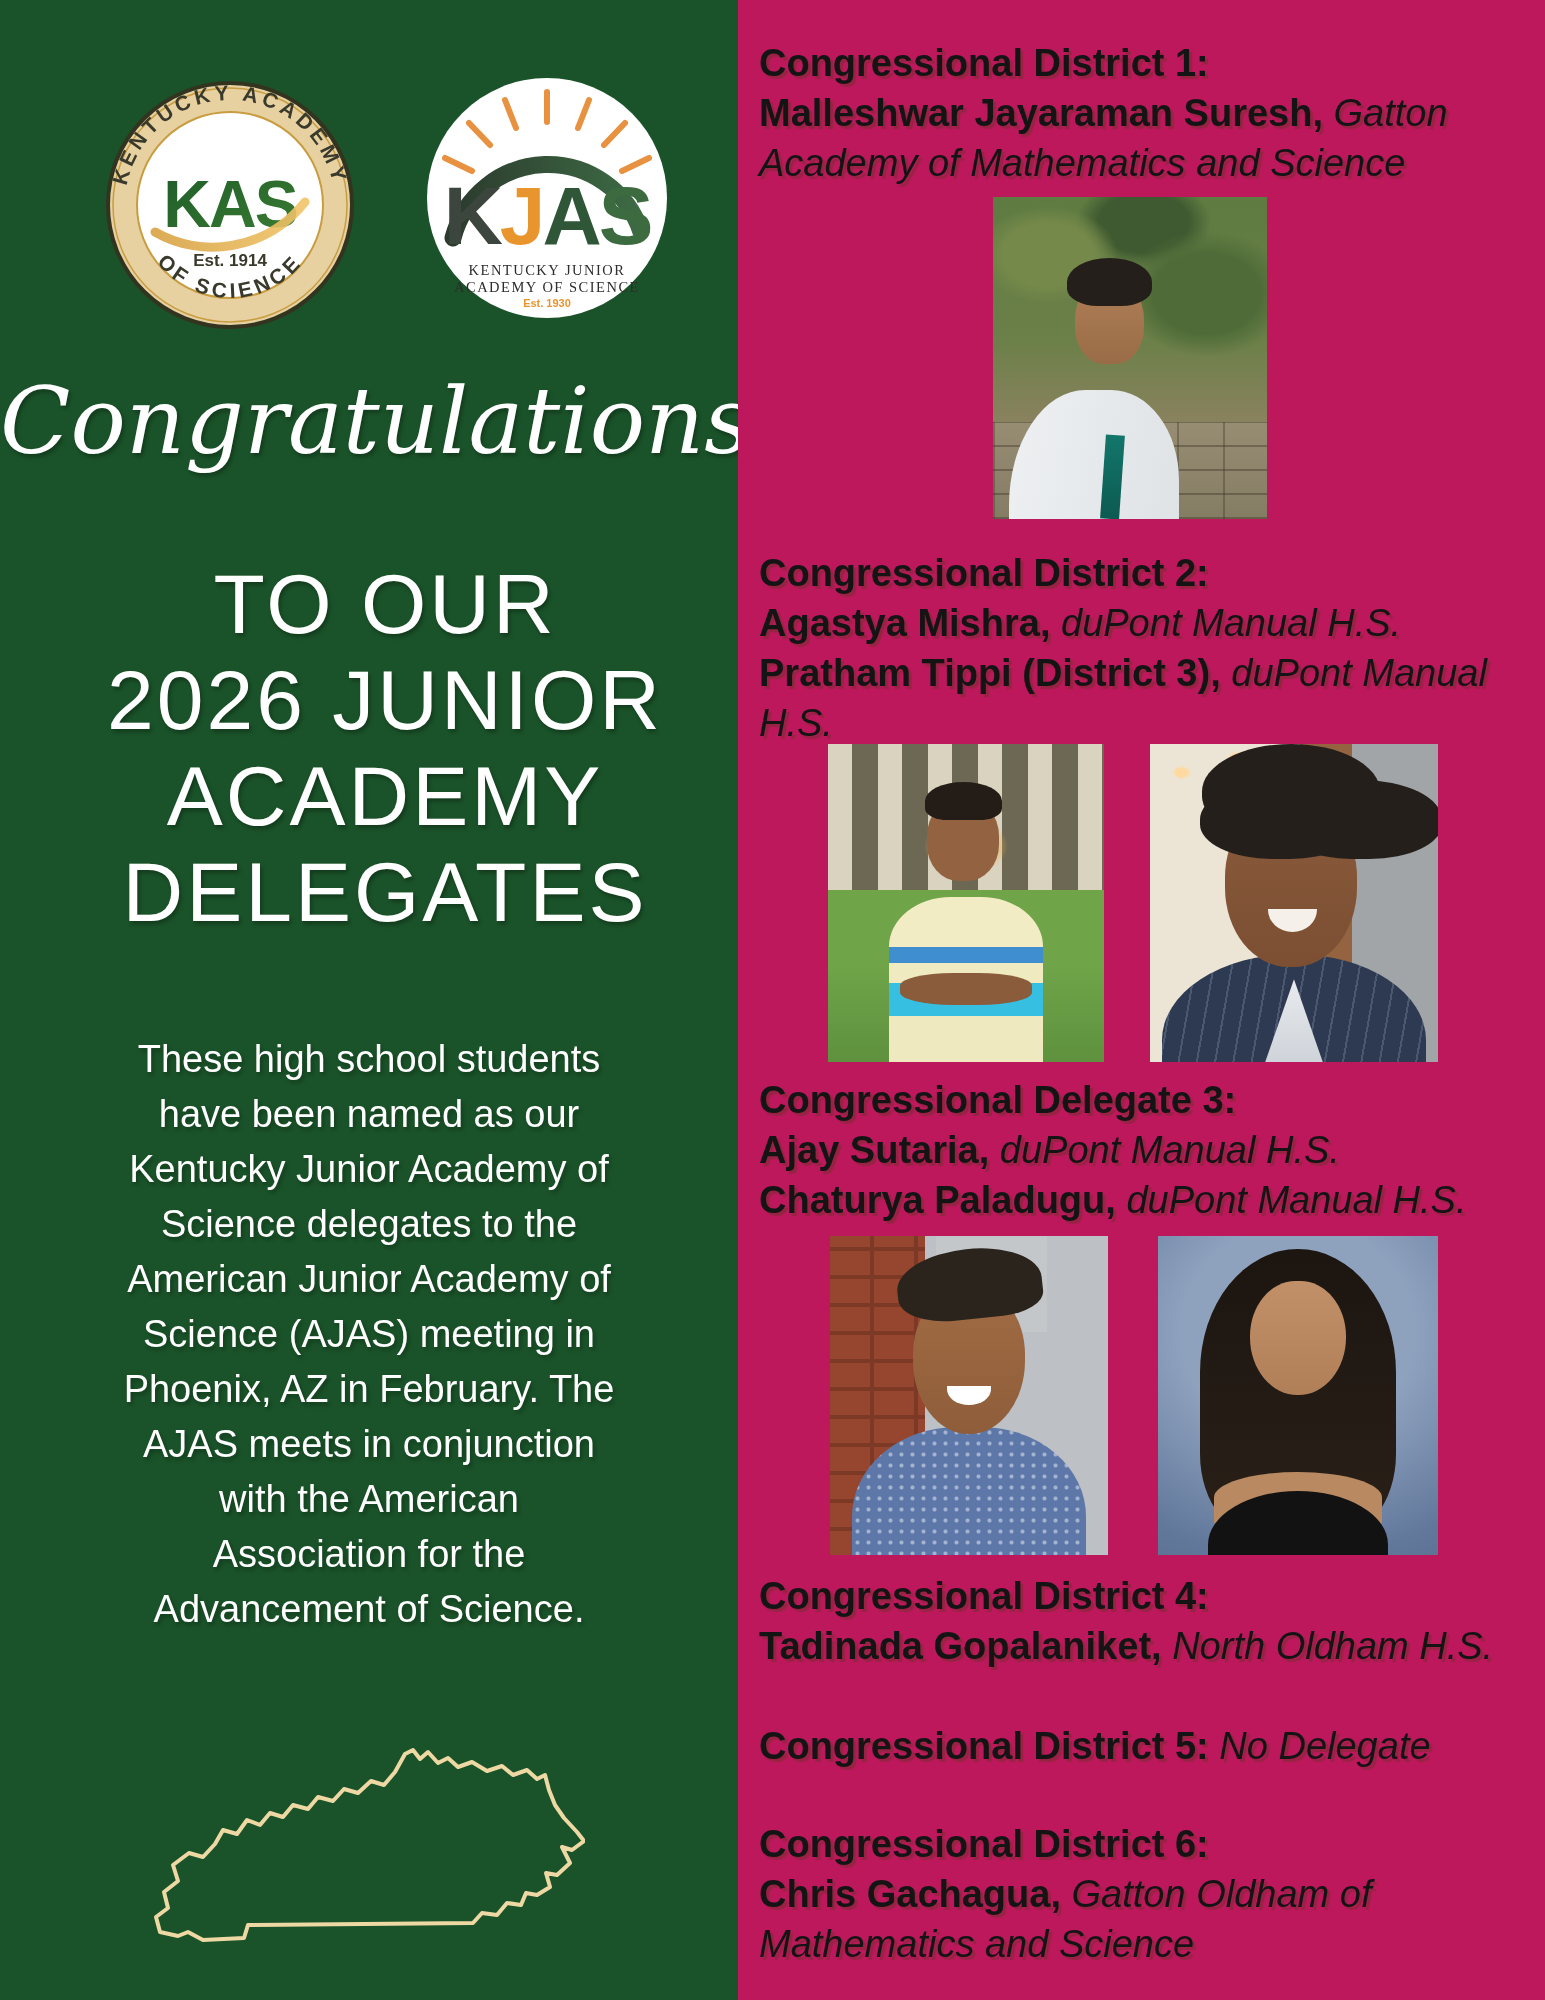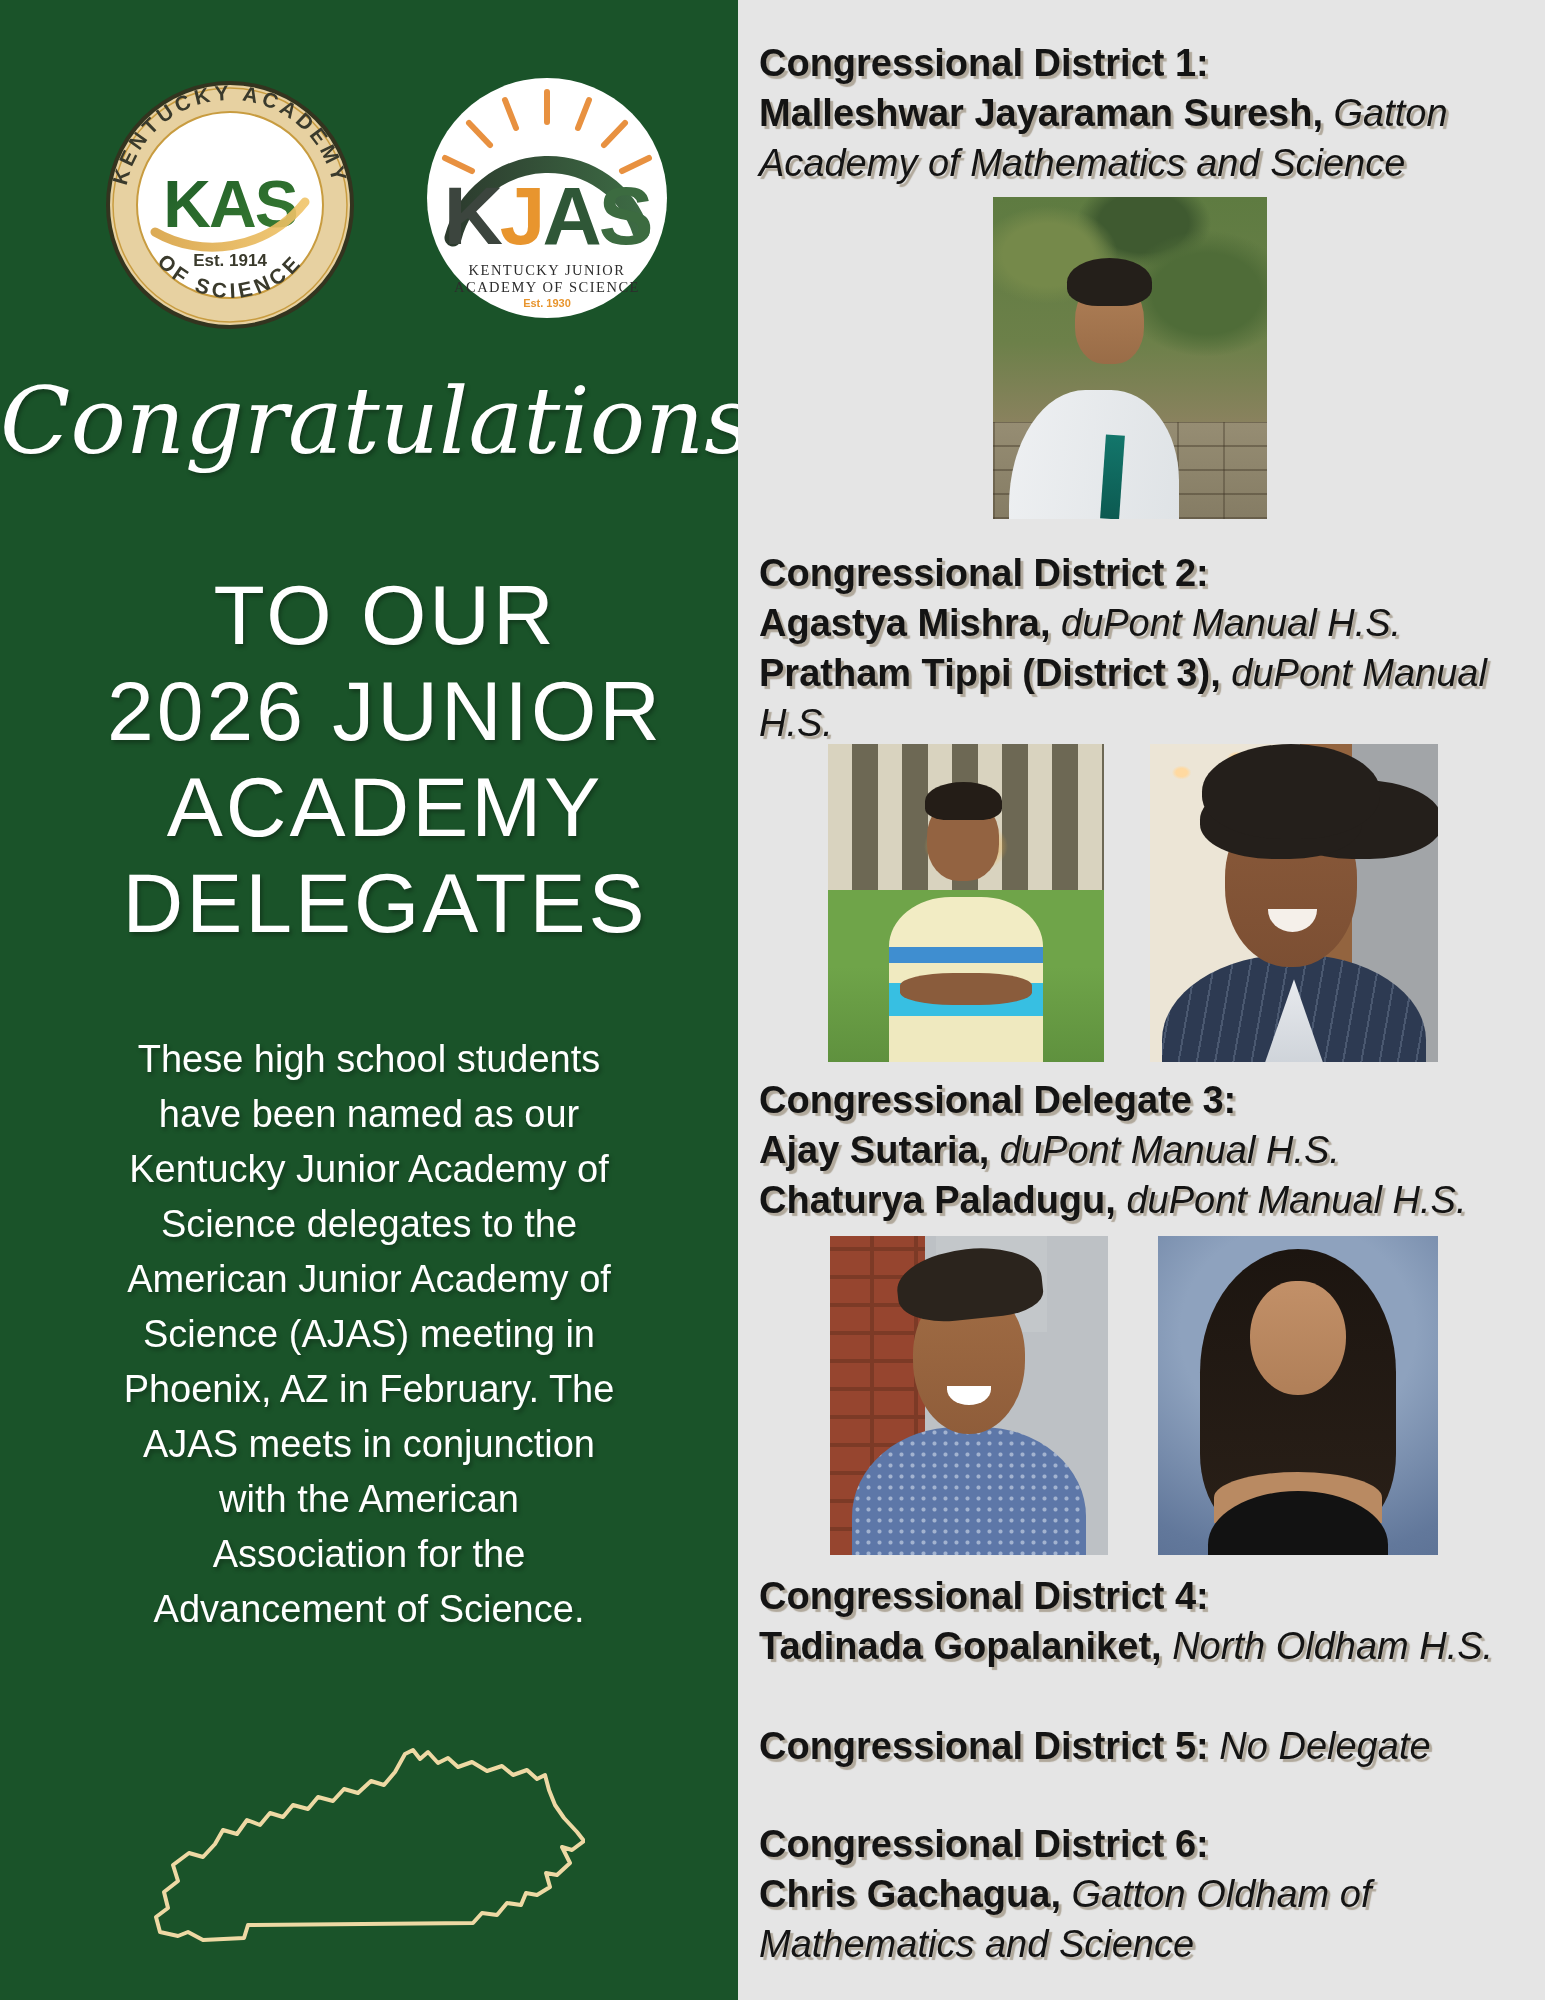--- a/index.html
+++ b/index.html
@@ -14,26 +14,26 @@
   .kas-acronym{font-size:66px;font-weight:700;text-anchor:middle;letter-spacing:-2px;}
   .kas-est{font-size:17px;font-weight:700;text-anchor:middle;fill:#3a3a2c;}
   .kjas-acronym{font-weight:700;font-size:82px;text-anchor:middle;letter-spacing:-3px;}
   .kjas-serif{font-family:"Liberation Serif",serif;font-size:14.5px;letter-spacing:1.5px;text-anchor:middle;fill:#2d2d2d;}
   .kjas-est{font-size:11px;font-weight:700;text-anchor:middle;fill:#e8952e;}
   .script-heading{position:absolute;left:0;top:368px;width:700px;text-align:left;
       font-family:"DejaVu Serif",serif;font-style:italic;font-size:92px;color:#ffffff;
       text-shadow:2px 3px 4px rgba(0,0,0,.30);}
   .headline{position:absolute;left:0;top:556px;width:770px;text-align:center;color:#ffffff;
       font-size:84px;font-weight:400;letter-spacing:3px;line-height:96px;
-      text-shadow:2px 3px 4px rgba(0,0,0,.30);margin-top:11px;}
+      text-shadow:2px 3px 4px rgba(0,0,0,.30);}
   .paragraph{position:absolute;left:0;top:1032px;width:738px;text-align:center;color:#ffffff;
       font-size:38px;line-height:55px;text-shadow:2px 3px 4px rgba(0,0,0,.30);}
   .kentucky{position:absolute;left:140px;top:1742px;}
   
-  .right-panel{position:absolute;left:738px;top:0;width:807px;height:2000px;background:#e5e5e5;}
+  .right-panel{position:absolute;left:738px;top:0;width:807px;height:2000px;background:#be185d;}
   .section{position:absolute;left:21px;width:780px;color:#141414;}
   .line{line-height:50px;font-size:38px;white-space:nowrap;text-shadow:3px 3px 1px rgba(80,58,20,.35);}
   .b{font-weight:700;}
   .i{font-style:italic;font-weight:400;}
   
   .photo{position:absolute;overflow:hidden;background:#9a9a8a;}
   .photo>div{position:absolute;}
   .p1{left:255px;top:197px;width:274px;height:322px;}
   .p1 .bg{inset:0;background:
      radial-gradient(100px 70px at 20% 18%, #75894a 0 45%, rgba(0,0,0,0) 70%),

